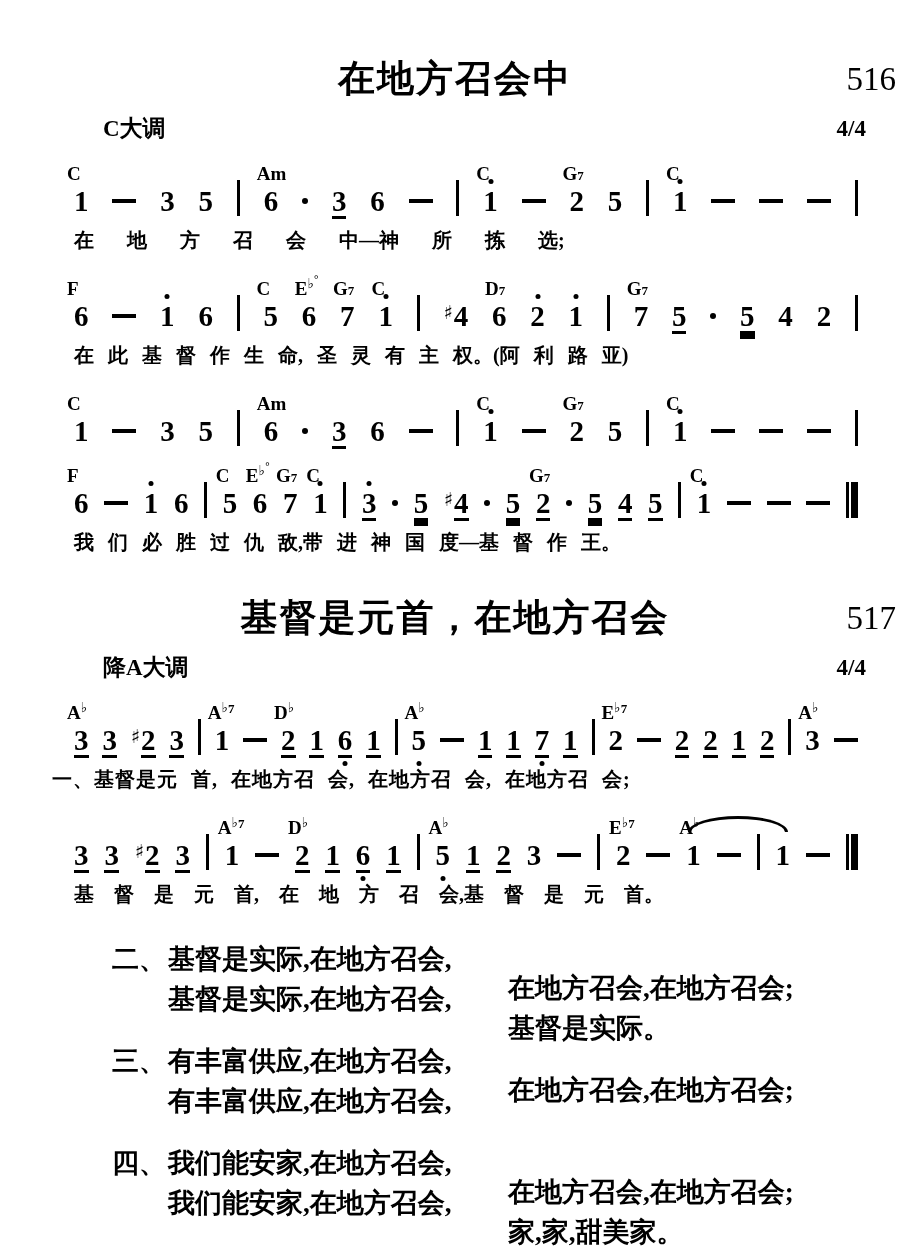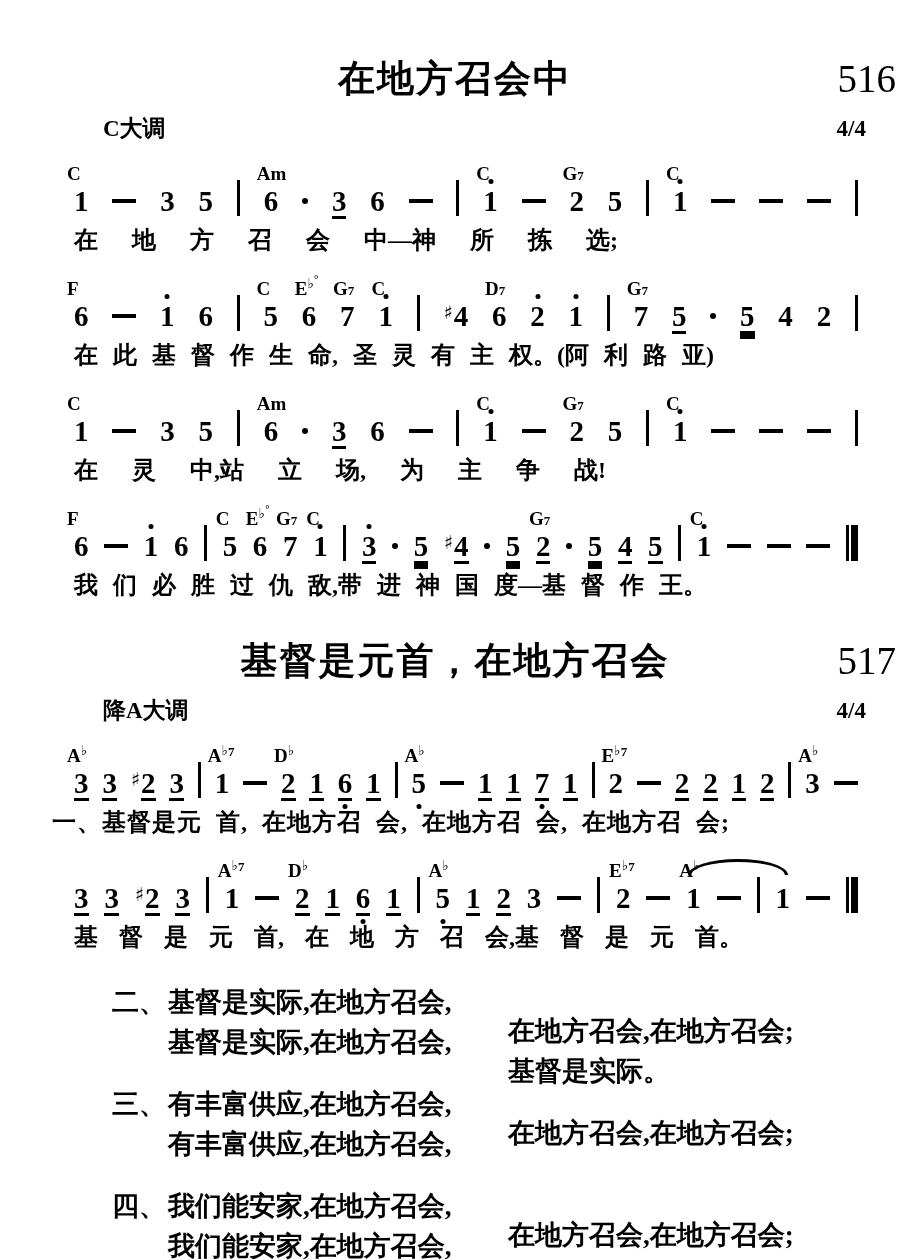--- a/index.html
+++ b/index.html
@@ -6,21 +6,21 @@
   body{
     width:910px;height:1260px;background:#ffffff;color:#000;
     font-family:"Liberation Serif","DejaVu Serif",serif;
     overflow:hidden;
   }
   .page{padding-top:54px;}
   .song + .song{margin-top:32px;}
 
   .titlerow{position:relative;text-align:center;height:50px;line-height:50px;}
   .title{font-size:37px;font-weight:bold;letter-spacing:2px;}
-  .pagenum{position:absolute;right:14px;top:0;font-size:39px;font-weight:normal;}
+  .pagenum{position:absolute;right:14px;top:0;font-size:33px;font-weight:normal;}
 
   .keyrow{display:flex;justify-content:space-between;margin:10px 44px 0 103px;
           font-size:23px;font-weight:bold;height:30px;line-height:30px;}
 
   
   .mline{
     position:relative;display:flex;justify-content:space-between;align-items:flex-end;
     height:60px;margin:12px 52px 0 74px;
   }
   .note{position:relative;display:inline-flex;align-items:flex-end;height:30px;}
@@ -42,21 +42,21 @@
   .cnh{font-size:13px;vertical-align:6px;}
   .bar{width:3px;height:36px;background:#000;}
   .finbar{width:12px;height:36px;border-left:3px solid #000;border-right:7px solid #000;
           box-sizing:border-box;}
   .dash{width:24px;height:4px;background:#000;margin-bottom:13px;}
   .dotafter{width:6px;height:6px;border-radius:50%;background:#000;margin-bottom:12px;}
   .tiearc{position:absolute;top:6px;height:16px;border:3px solid #000;border-bottom:none;
           border-radius:50% 50% 0 0 / 100% 100% 0 0;box-sizing:border-box;}
 
   
-  .lyrics{margin:5px 40px 0 74px;font-size:24px;font-weight:bold;
+  .lyrics{margin:5px 40px 0 74px;font-size:20px;font-weight:bold;
           height:38px;line-height:38px;white-space:nowrap;}
   .ls-w{word-spacing:28px;}
   .ls-m{word-spacing:9px;}
   .ls-t{word-spacing:7px;letter-spacing:1px;}
   .ls-d{word-spacing:15px;}
   .hang{margin-left:52px;}
 
   
   .verses{margin:26px 0 0 112px;font-size:27px;font-weight:bold;}
   .verse + .verse{margin-top:22px;}
@@ -237,21 +237,20 @@
         <span class="bar"></span>
         <span class="note">
           <span class="chord">C</span>
           <span class="core">1<span class="hd"></span></span>
         </span>
         <span class="dash"></span>
         <span class="dash"></span>
         <span class="dash"></span>
         <span class="bar"></span>
       </div>
-    <div class="lyrics ls-w">在 灵 中,站 立 场,  为 主 争 战!</div>
 
     <div class="mline">
         <span class="note">
           <span class="chord">F</span>
           <span class="core">6</span>
         </span>
         <span class="dash"></span>
         <span class="note">
           <span class="core">1<span class="hd"></span></span>
         </span>

